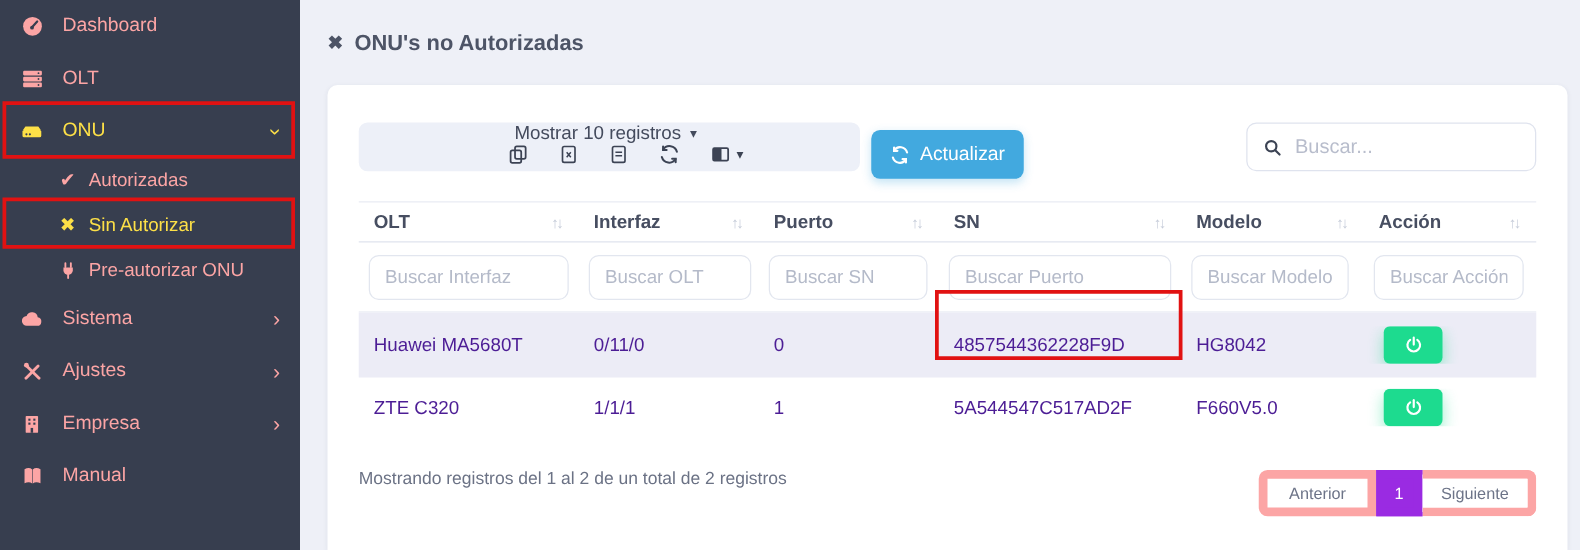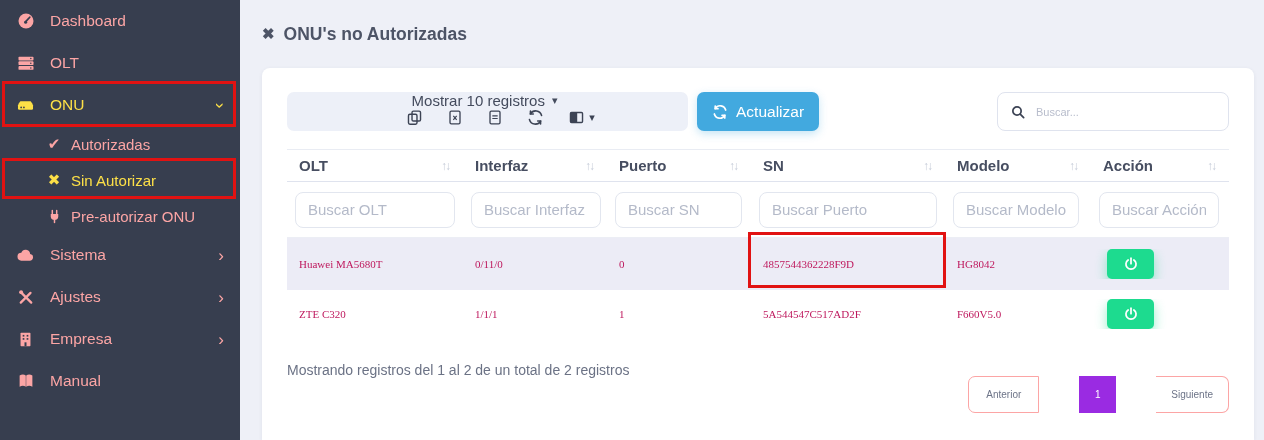--- a/index.html
+++ b/index.html
@@ -29,53 +29,53 @@
   .toolbar { display:flex; align-items:center; }
   .chip { display:flex; align-items:center; background:#edf0f8; border-radius:7px; height:39px;
           padding:0 20px 0 14px; color:#3c4354; width:401px;flex-direction:column; }
   .chip .length { display:flex; align-items:center; gap:7px; font-size:15px; color:#444b5d; cursor:pointer; white-space:nowrap; }
   .chip .length .caret { font-size:11px; color:#444b5d; }
   .chip .tools { display:flex; align-items:center; gap:24px; margin-left:32px; color:#3c4354; }
   .tool-btn { display:flex; align-items:center; gap:4px; cursor:pointer; }
   .tool-btn .caret { font-size:11px; }
   .btn-refresh { margin-left:9px; height:39px; background:#42a9df; color:#fff; border:none; border-radius:7px;
                  font-size:15.5px; display:flex; align-items:center; gap:8px; padding:0 15px; cursor:pointer;
-                 font-family:inherit; box-shadow:0 3px 8px rgba(66,169,223,.3); }
+                 font-family:inherit; box-shadow:0 3px 8px rgba(66,169,223,.3);margin-top:12px; }
   .search-box { margin-left:auto; width:232px; height:39px; border:1px solid #dfe3ee; border-radius:8px;
                 display:flex; align-items:center; padding:0 12px; gap:10px; background:#fff; color:#3c4354; }
-  .search-box input { border:none; outline:none; flex:1; font-size:11px; font-family:inherit; color:#6d7488; background:transparent; min-width:0; }
+  .search-box input { border:none; outline:none; flex:1; font-size:16px; font-family:inherit; color:#6d7488; background:transparent; min-width:0; }
   .search-box input::placeholder { color:#b8bdcc; }
 
   
   .grid { display:grid; grid-template-columns:176px 144px 144px 194px 146px 1fr; }
   .thead { margin-top:18px; border-top:1px solid #e9ecf3; border-bottom:1px solid #dfe3ee; height:33px; }
   .th { display:flex; align-items:center; justify-content:space-between; padding:0 14px 0 12px;
         font-weight:700; font-size:15px; color:#474e61; cursor:pointer; }
   .sort { font-size:12px; color:#c6ccd9; letter-spacing:-2px; font-weight:400; }
   .tfilters { height:56px; align-items:center; border-bottom:1px solid #eceef5; }
   .tfilters input { height:36px; border:1px solid #e2e6ef; border-radius:8px; padding:0 12px; margin-left:8px;
                     font-size:15px; font-family:inherit; color:#6d7488; outline:none; }
   .tfilters input::placeholder { color:#b4bac9; }
   .tfilters > div:nth-child(1) input{ width:160px; } .tfilters > div:nth-child(2) input{ width:130px; }
   .tfilters > div:nth-child(3) input{ width:127px; } .tfilters > div:nth-child(4) input{ width:178px; }
   .tfilters > div:nth-child(5) input{ width:126px; } .tfilters > div:nth-child(6) input{ width:120px; }
-  .tr { align-items:center; font-size:11px; color:#be185d;font-family:Liberation Serif, serif; }
+  .tr { align-items:center; font-size:15px; color:#4c1d95; }
   .tr.striped { background:#ececf6; height:52px; }
   .tr.plain { height:48px; }
   .td { padding-left:12px; overflow:hidden; white-space:nowrap; }
   .btn-power { width:47px; height:30px; background:#1ddb8f; border:none; border-radius:5px; margin-left:4px;
                display:flex; align-items:center; justify-content:center; cursor:pointer; color:#fff;
                box-shadow:0 5px 12px rgba(29,219,143,.45); }
 
   .info { margin-top:24px; font-size:14px; color:#6b7285; }
 
   
   .pager { position:absolute; right:25px; top:308px; display:flex; }
   .page-btn { height:37px; display:flex; align-items:center; justify-content:center; background:#fff;
-              border:1px solid #fca5a5; color:#6d7488; font-size:10px; cursor:pointer;margin-left:40px; }
+              border:7px solid #fca5a5; color:#6d7488; font-size:13px; cursor:pointer; }
   .page-btn.prev { border-radius:7px 0 0 7px; padding:0 17px; }
   .page-btn.next { border-radius:0 7px 7px 0; padding:0 15px; border-left:none; }
   .page-btn.current { width:37px; background:#9a2be2; border-color:#9a2be2; color:#fff; }
 
   
   .anno { position:absolute; border:3px solid #e11212; z-index:50; pointer-events:none; }
 </style>
 </head>
 <body>
 
@@ -268,22 +268,22 @@
           <span>Modelo</span>
           <span class="sort">↑↓</span>
         </div>
       <div class="th">
           <span>Acción</span>
           <span class="sort">↑↓</span>
         </div>
     </div>
 
     <div class="grid tfilters">
+      <div><input type="text" placeholder="Buscar Interfaz" style=""></div>
       <div><input type="text" placeholder="Buscar OLT" style=""></div>
-      <div><input type="text" placeholder="Buscar Interfaz" style=""></div>
       <div><input type="text" placeholder="Buscar SN" style=""></div>
       <div><input type="text" placeholder="Buscar Puerto" style=""></div>
       <div><input type="text" placeholder="Buscar Modelo" style=""></div>
       <div><input type="text" placeholder="Buscar Acción" style=""></div>
     </div>
 
     <div class="grid tr striped">
       <div class="td">Huawei MA5680T</div>
       <div class="td">0/11/0</div>
       <div class="td">0</div>

